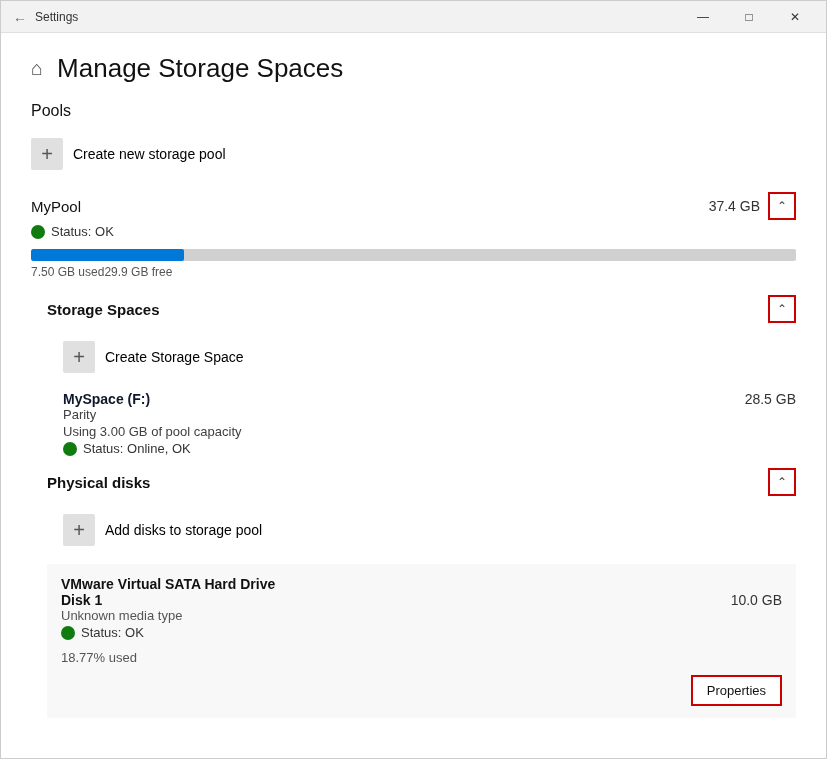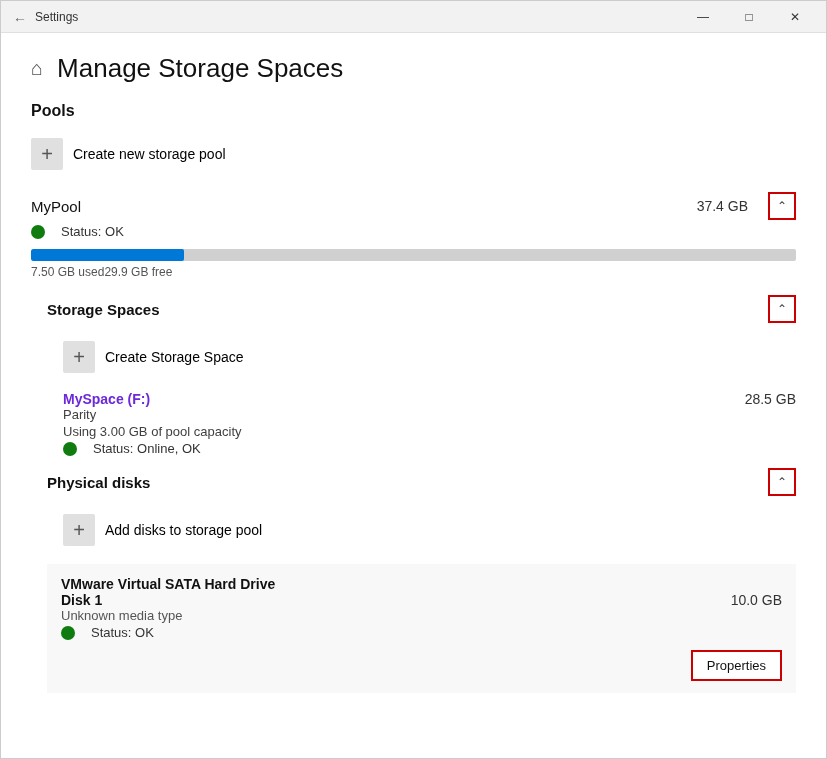--- a/index.html
+++ b/index.html
@@ -73,21 +73,21 @@
       gap: 14px;
       margin-bottom: 18px;
     }
     .page-title {
       font-size: 26px;
       font-weight: 400;
       color: #111;
     }
     .section-title {
       font-size: 16px;
-      font-weight: 700;
+      font-weight: 400;
       color: #111;
       margin-bottom: 12px;
     }
     .create-btn {
       display: flex;
       align-items: center;
       gap: 10px;
       padding: 6px 0;
       cursor: pointer;
       margin-bottom: 16px;
@@ -113,38 +113,38 @@
     .pool-name {
       font-size: 15px;
       font-weight: 400;
       color: #111;
     }
     .pool-size {
       font-size: 14px;
       color: #333;
       display: flex;
       align-items: center;
-      gap: 20px;
+      gap: 8px;
     }
     .chevron-btn {
       width: 28px;
       height: 28px;
       border: 2px solid #c00;
       background: #fff;
       display: flex;
       align-items: center;
       justify-content: center;
       cursor: pointer;
       font-size: 12px;
       color: #444;
     }
     .status-row {
       display: flex;
       align-items: center;
-      gap: 16px;
+      gap: 6px;
       margin-bottom: 10px;
     }
     .status-dot {
       width: 14px;
       height: 14px;
       border-radius: 50%;
       background: #107c10;
       display: inline-block;
       flex-shrink: 0;
     }
@@ -190,21 +190,21 @@
       margin-bottom: 12px;
     }
     .space-item-header {
       display: flex;
       justify-content: space-between;
       align-items: flex-start;
     }
     .space-name {
       font-size: 14px;
       font-weight: 600;
-      color: #6d28d9;
+      color: #0f172a;
     }
     .space-size {
       font-size: 14px;
       color: #333;
     }
     .space-detail {
       font-size: 13px;
       color: #404040;
       margin-bottom: 2px;
     }
@@ -348,20 +348,21 @@
                 <div class="disk-name">VMware Virtual SATA Hard Drive</div>
                 <div class="disk-name">Disk 1</div>
               </div>
               <span class="disk-size">10.0 GB</span>
             </div>
             <div class="disk-detail">Unknown media type</div>
             <div class="status-row">
               <span class="status-dot"></span>
               <span class="status-text">Status: OK</span>
             </div>
+            <div class="disk-detail">18.77% used</div>
             <div class="properties-row">
               <button class="properties-btn">Properties</button>
             </div>
           </div>
         </div>
       </div>
     </div>
   </div>
 </div>
 

